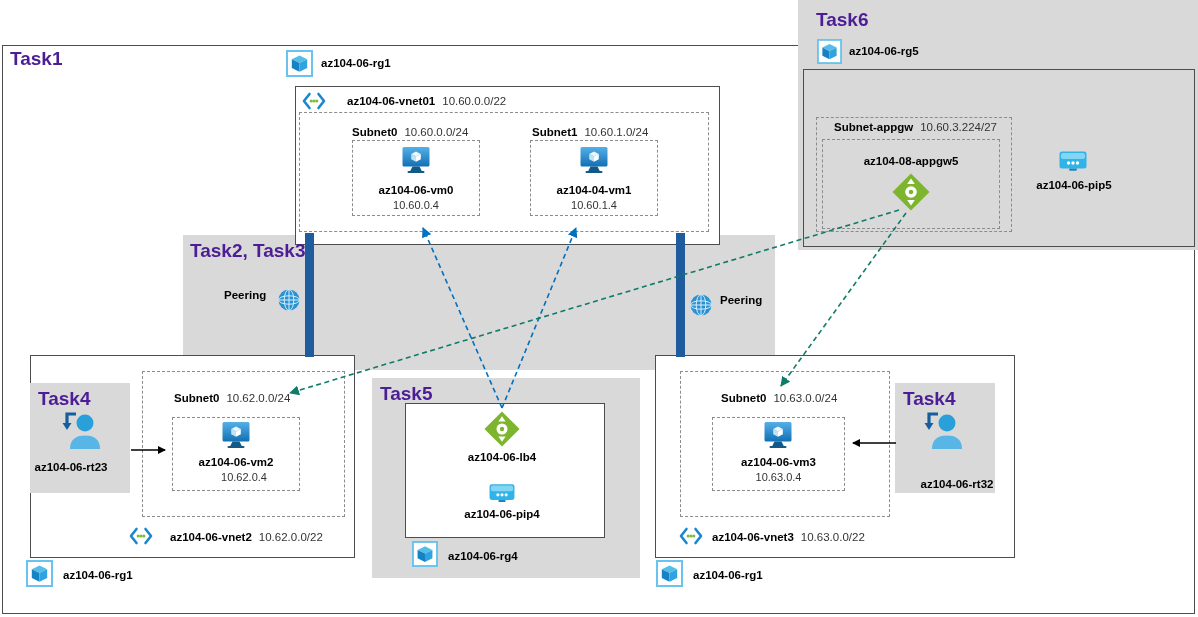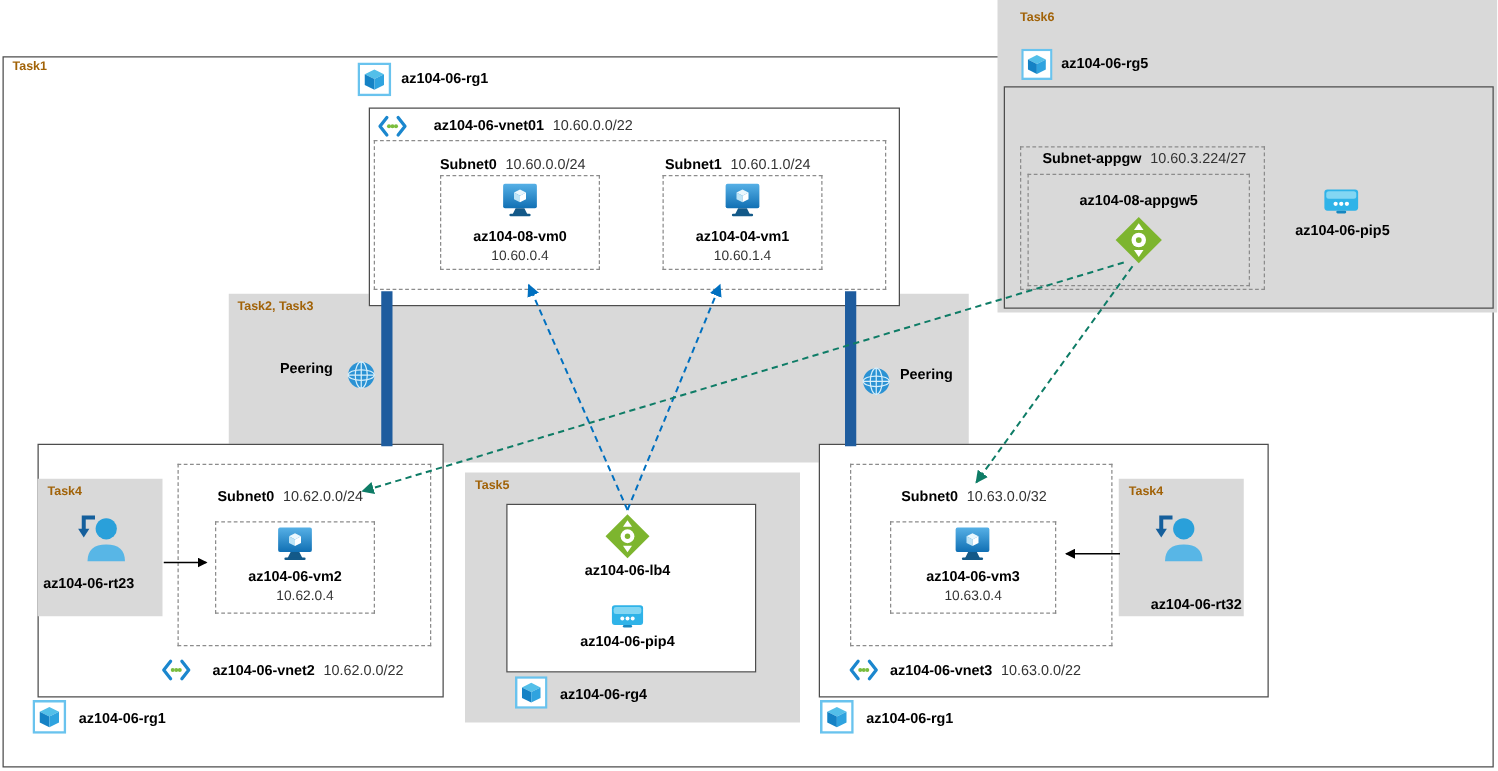--- a/index.html
+++ b/index.html
@@ -3,21 +3,21 @@
 <meta charset="utf-8">
 <style>
   * { margin:0; padding:0; box-sizing:border-box; }
   body { font-family:"Liberation Sans", sans-serif; background:#ffffff; }
   #canvas { position:relative; width:1198px; height:617px; background:#ffffff; overflow:hidden; }
   .abs  { position:absolute; }
   .gray { background:#d9d9d9; }
   .sbox { border:1px solid #4d4d4d; }
   .wbox { border:1px solid #4d4d4d; background:#ffffff; }
   .dbox { border:1px dashed #8c8c8c; }
-  .task { color:#a16207; font-weight:bold; font-size:10px; white-space:nowrap; }
+  .task { color:#4c1d95; font-weight:bold; font-size:19px; white-space:nowrap; }
   .name { font-weight:bold; font-size:11.5px; color:#000; white-space:nowrap;text-align:right; }
   .cidr { font-size:11.5px; color:#333; white-space:nowrap;text-align:center; }
   .ip   { font-size:11px; color:#333; white-space:nowrap; }
   .row  { display:flex; gap:7px; align-items:baseline; }
   .ctr  { text-align:center; }
   .bar  { position:absolute; width:9px; background:#1e5c9e; z-index:4; }
   .z1 { z-index:1; } .z2 { z-index:2; } .z3 { z-index:3; } .z5 { z-index:5; }
   svg.icon { display:block; }
   #overlay { position:absolute; left:0; top:0; z-index:10; pointer-events:none; }
 </style>
@@ -81,21 +81,21 @@
   <div class="abs z5" style="left:401px;top:146px">
     <svg class="icon" width="30" height="28" viewBox="0 0 30 28">
       <rect x="1.5" y="1" width="27" height="19.5" rx="1.5" fill="url(#vmscr)"></rect>
       <polygon points="15,5.5 19.8,8 15,10.5 10.2,8" fill="#eaf7fd"></polygon>
       <polygon points="10.2,8 15,10.5 15,15.8 10.2,13.3" fill="#bfe4f6"></polygon>
       <polygon points="19.8,8 15,10.5 15,15.8 19.8,13.3" fill="#ffffff"></polygon>
       <polygon points="11.5,20.5 18.5,20.5 21,25.5 9,25.5" fill="#135988"></polygon>
       <rect x="6.5" y="25" width="17" height="2" rx="1" fill="#135988"></rect>
     </svg>
   </div>
-  <div class="abs name ctr z5" style="left:354px;top:184px;width:124px">az104-08-vm0</div>
+  <div class="abs name ctr z5" style="left:354px;top:184px;width:124px">az104-06-vm0</div>
   <div class="abs ip ctr z5" style="left:354px;top:199px;width:124px">10.60.0.4</div>
 
   <div class="abs row z5" style="left:532px;top:126px">
     <span class="name">Subnet1</span>
     <span class="cidr">10.60.1.0/24</span>
   </div>
   <div class="abs dbox z5" style="left:530px;top:140px;width:128px;height:76px"></div>
   <div class="abs z5" style="left:579px;top:146px">
     <svg class="icon" width="30" height="28" viewBox="0 0 30 28">
       <rect x="1.5" y="1" width="27" height="19.5" rx="1.5" fill="url(#vmscr)"></rect>
@@ -256,21 +256,21 @@
       <polygon points="5.8,9.3 13.5,13.1 13.5,21.8 5.8,18" fill="#1582c5"></polygon>
       <polygon points="21.2,9.3 13.5,13.1 13.5,21.8 21.2,18" fill="#2fa3df"></polygon>
     </svg>
   </div>
   <div class="abs name z5" style="left:448px;top:550px">az104-06-rg4</div>
 
   <div class="abs wbox z2" style="left:655px;top:355px;width:360px;height:203px"></div>
   <div class="abs dbox z5" style="left:680px;top:371px;width:210px;height:146px"></div>
   <div class="abs row z5" style="left:721px;top:392px">
     <span class="name">Subnet0</span>
-    <span class="cidr">10.63.0.0/32</span>
+    <span class="cidr">10.63.0.0/24</span>
   </div>
   <div class="abs dbox z5" style="left:712px;top:417px;width:133px;height:74px"></div>
   <div class="abs z5" style="left:763px;top:421px">
     <svg class="icon" width="30" height="28" viewBox="0 0 30 28">
       <rect x="1.5" y="1" width="27" height="19.5" rx="1.5" fill="url(#vmscr)"></rect>
       <polygon points="15,5.5 19.8,8 15,10.5 10.2,8" fill="#eaf7fd"></polygon>
       <polygon points="10.2,8 15,10.5 15,15.8 10.2,13.3" fill="#bfe4f6"></polygon>
       <polygon points="19.8,8 15,10.5 15,15.8 19.8,13.3" fill="#ffffff"></polygon>
       <polygon points="11.5,20.5 18.5,20.5 21,25.5 9,25.5" fill="#135988"></polygon>
       <rect x="6.5" y="25" width="17" height="2" rx="1" fill="#135988"></rect>

